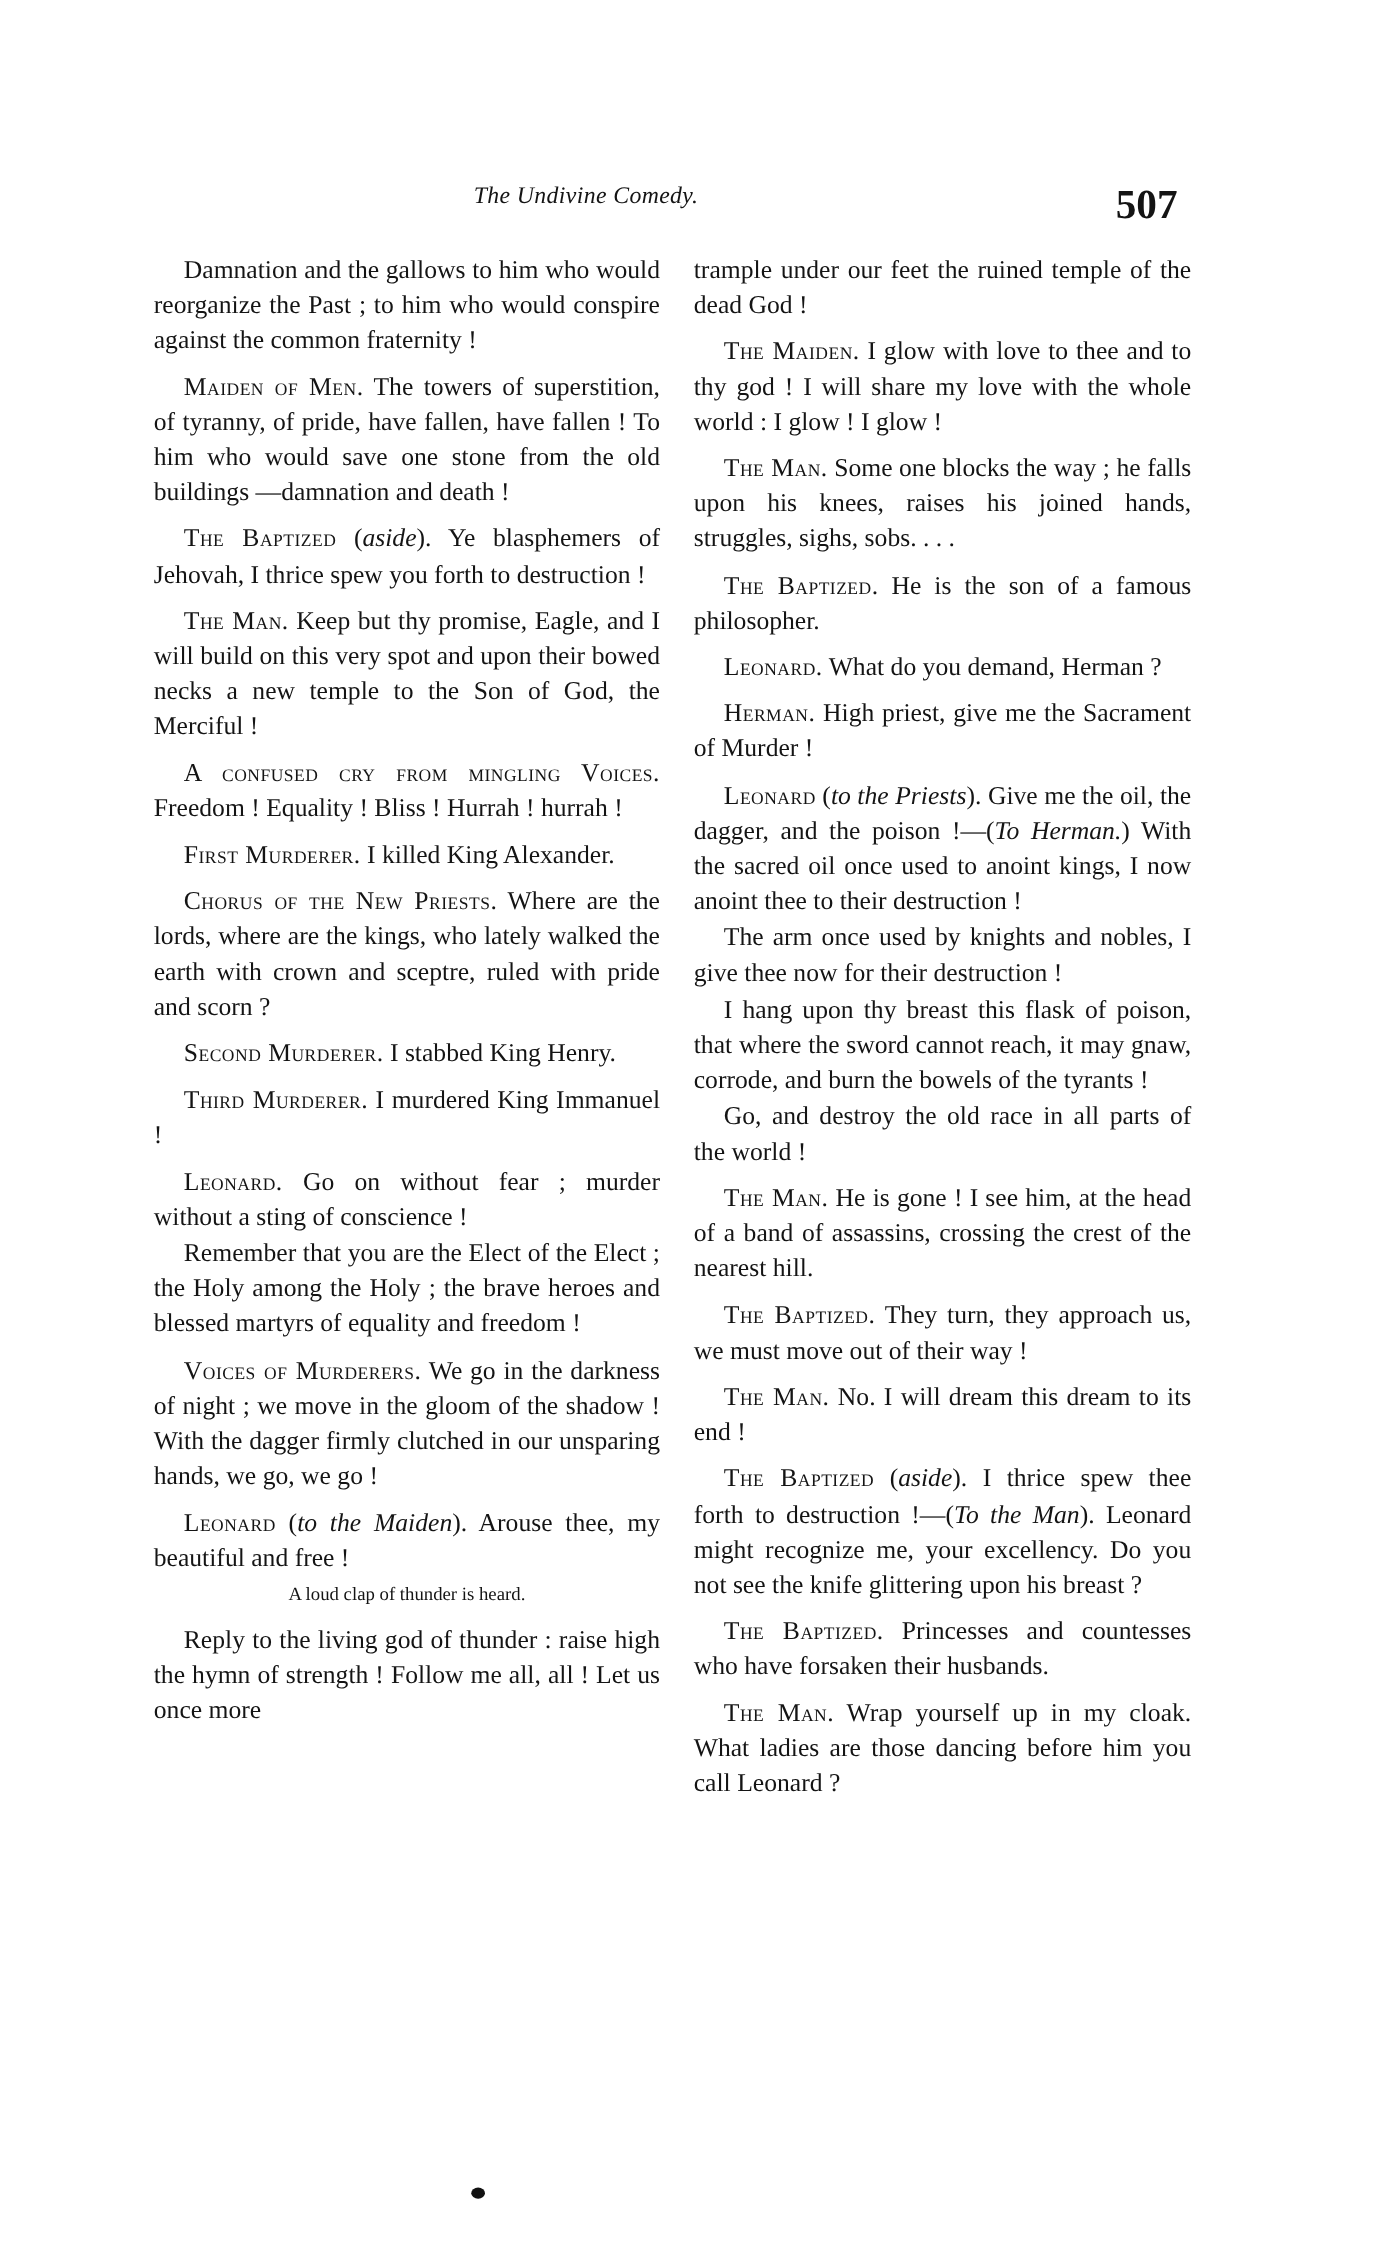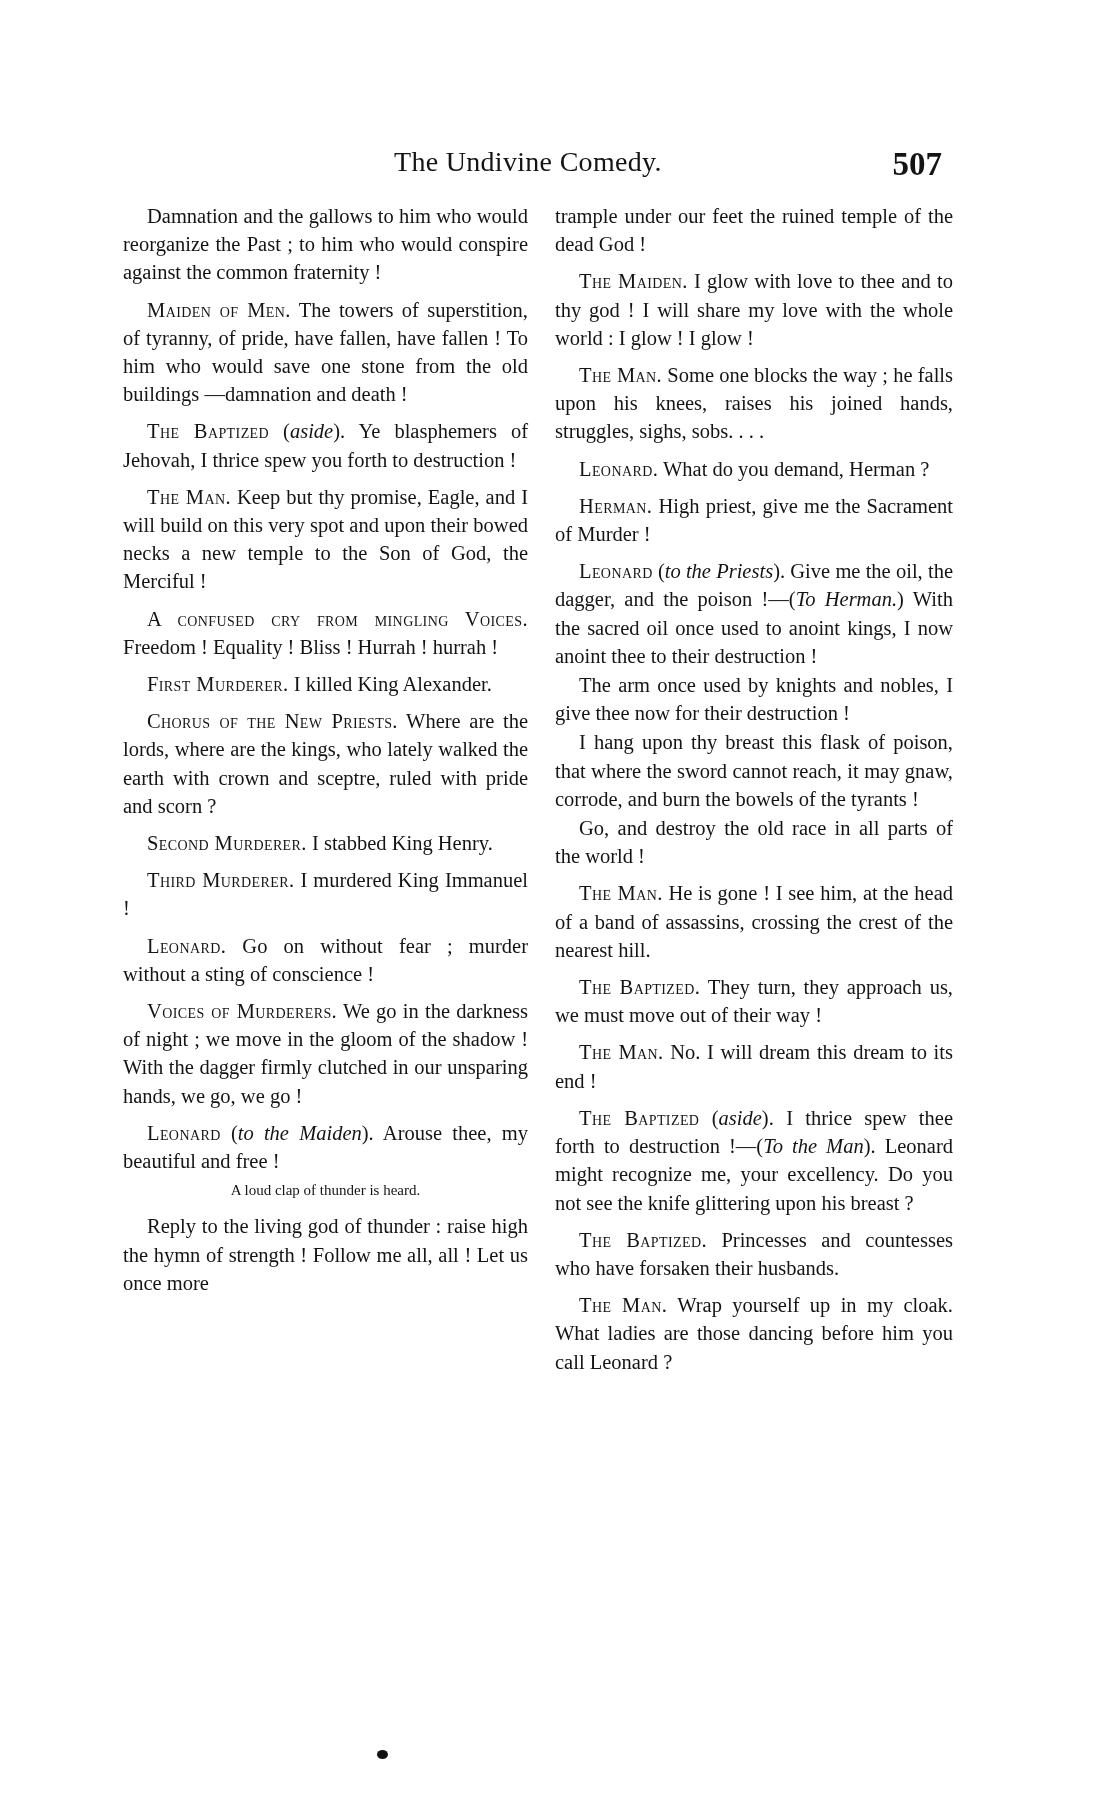--- a/index.html
+++ b/index.html
@@ -22,23 +22,24 @@
     }
     .running-head {
       position: absolute;
       top: 146px;
       left: 123px;
       width: 819px;
       height: 32px;
     }
     .running-title {
       position: absolute;
-      left: 271px;
+      left: 256px;
       top: 0;
-      font-size: 28px;
+      font-style: italic;
+      font-size: 19px;
       letter-spacing: 0.3px;
     }
     .page-number {
       position: absolute;
       right: 0;
       top: 0;
       font-size: 33px;
       font-weight: bold;
     }
     .column {
@@ -107,37 +108,39 @@
     <p class="para"><span class="speaker">First Murderer.</span><span> I killed King Alexander.</span></p>
 
     <p class="para"><span class="speaker">Chorus of the New Priests.</span><span> Where are the lords, where are the kings, who lately walked the earth with crown and sceptre, ruled with pride and scorn ?</span></p>
 
     <p class="para"><span class="speaker">Second Murderer.</span><span> I stabbed King Henry.</span></p>
 
     <p class="para"><span class="speaker">Third Murderer.</span><span> I murdered King Immanuel !</span></p>
 
     <p class="para"><span class="speaker">Leonard.</span><span> Go on without fear ; murder without a sting of conscience !</span></p>
 
+    <p class="para cont"><span>Remember that you are the Elect of the Elect ; the Holy among the Holy ; the brave heroes and blessed martyrs of equality and freedom !</span></p>
 
     <p class="para"><span class="speaker">Voices of Murderers.</span><span> We go in the darkness of night ; we move in the gloom of the shadow ! With the dagger firmly clutched in our unsparing hands, we go, we go !</span></p>
 
     <p class="para"><span class="speaker">Leonard</span><span> (</span><span class="stage">to the Maiden</span><span>).</span><span> Arouse thee, my beautiful and free !</span></p>
 
     <p class="stage-direction">A loud clap of thunder is heard.</p>
 
     <p class="para"><span>Reply to the living god of thunder : raise high the hymn of strength ! Follow me all, all ! Let us once more</span></p>
   </div>
 
   <div class="column col-right">
     <p class="para noindent"><span>trample under our feet the ruined temple of the dead God !</span></p>
 
     <p class="para"><span class="speaker">The Maiden.</span><span> I glow with love to thee and to thy god ! I will share my love with the whole world : I glow ! I glow !</span></p>
 
     <p class="para"><span class="speaker">The Man.</span><span> Some one blocks the way ; he falls upon his knees, raises his joined hands, struggles, sighs, sobs. . . .</span></p>
 
+    <p class="para"><span class="speaker">The Baptized.</span><span> He is the son of a famous philosopher.</span></p>
 
     <p class="para"><span class="speaker">Leonard.</span><span> What do you demand, Herman ?</span></p>
 
     <p class="para"><span class="speaker">Herman.</span><span> High priest, give me the Sacrament of Murder !</span></p>
 
     <p class="para"><span class="speaker">Leonard</span><span> (</span><span class="stage">to the Priests</span><span>).</span><span> Give me the oil, the dagger, and the poison !—(</span><span class="stage">To Herman.</span><span>) With the sacred oil once used to anoint kings, I now anoint thee to their destruction !</span></p>
 
     <p class="para cont"><span>The arm once used by knights and nobles, I give thee now for their destruction !</span></p>
 
     <p class="para cont"><span>I hang upon thy breast this flask of poison, that where the sword cannot reach, it may gnaw, corrode, and burn the bowels of the tyrants !</span></p>

